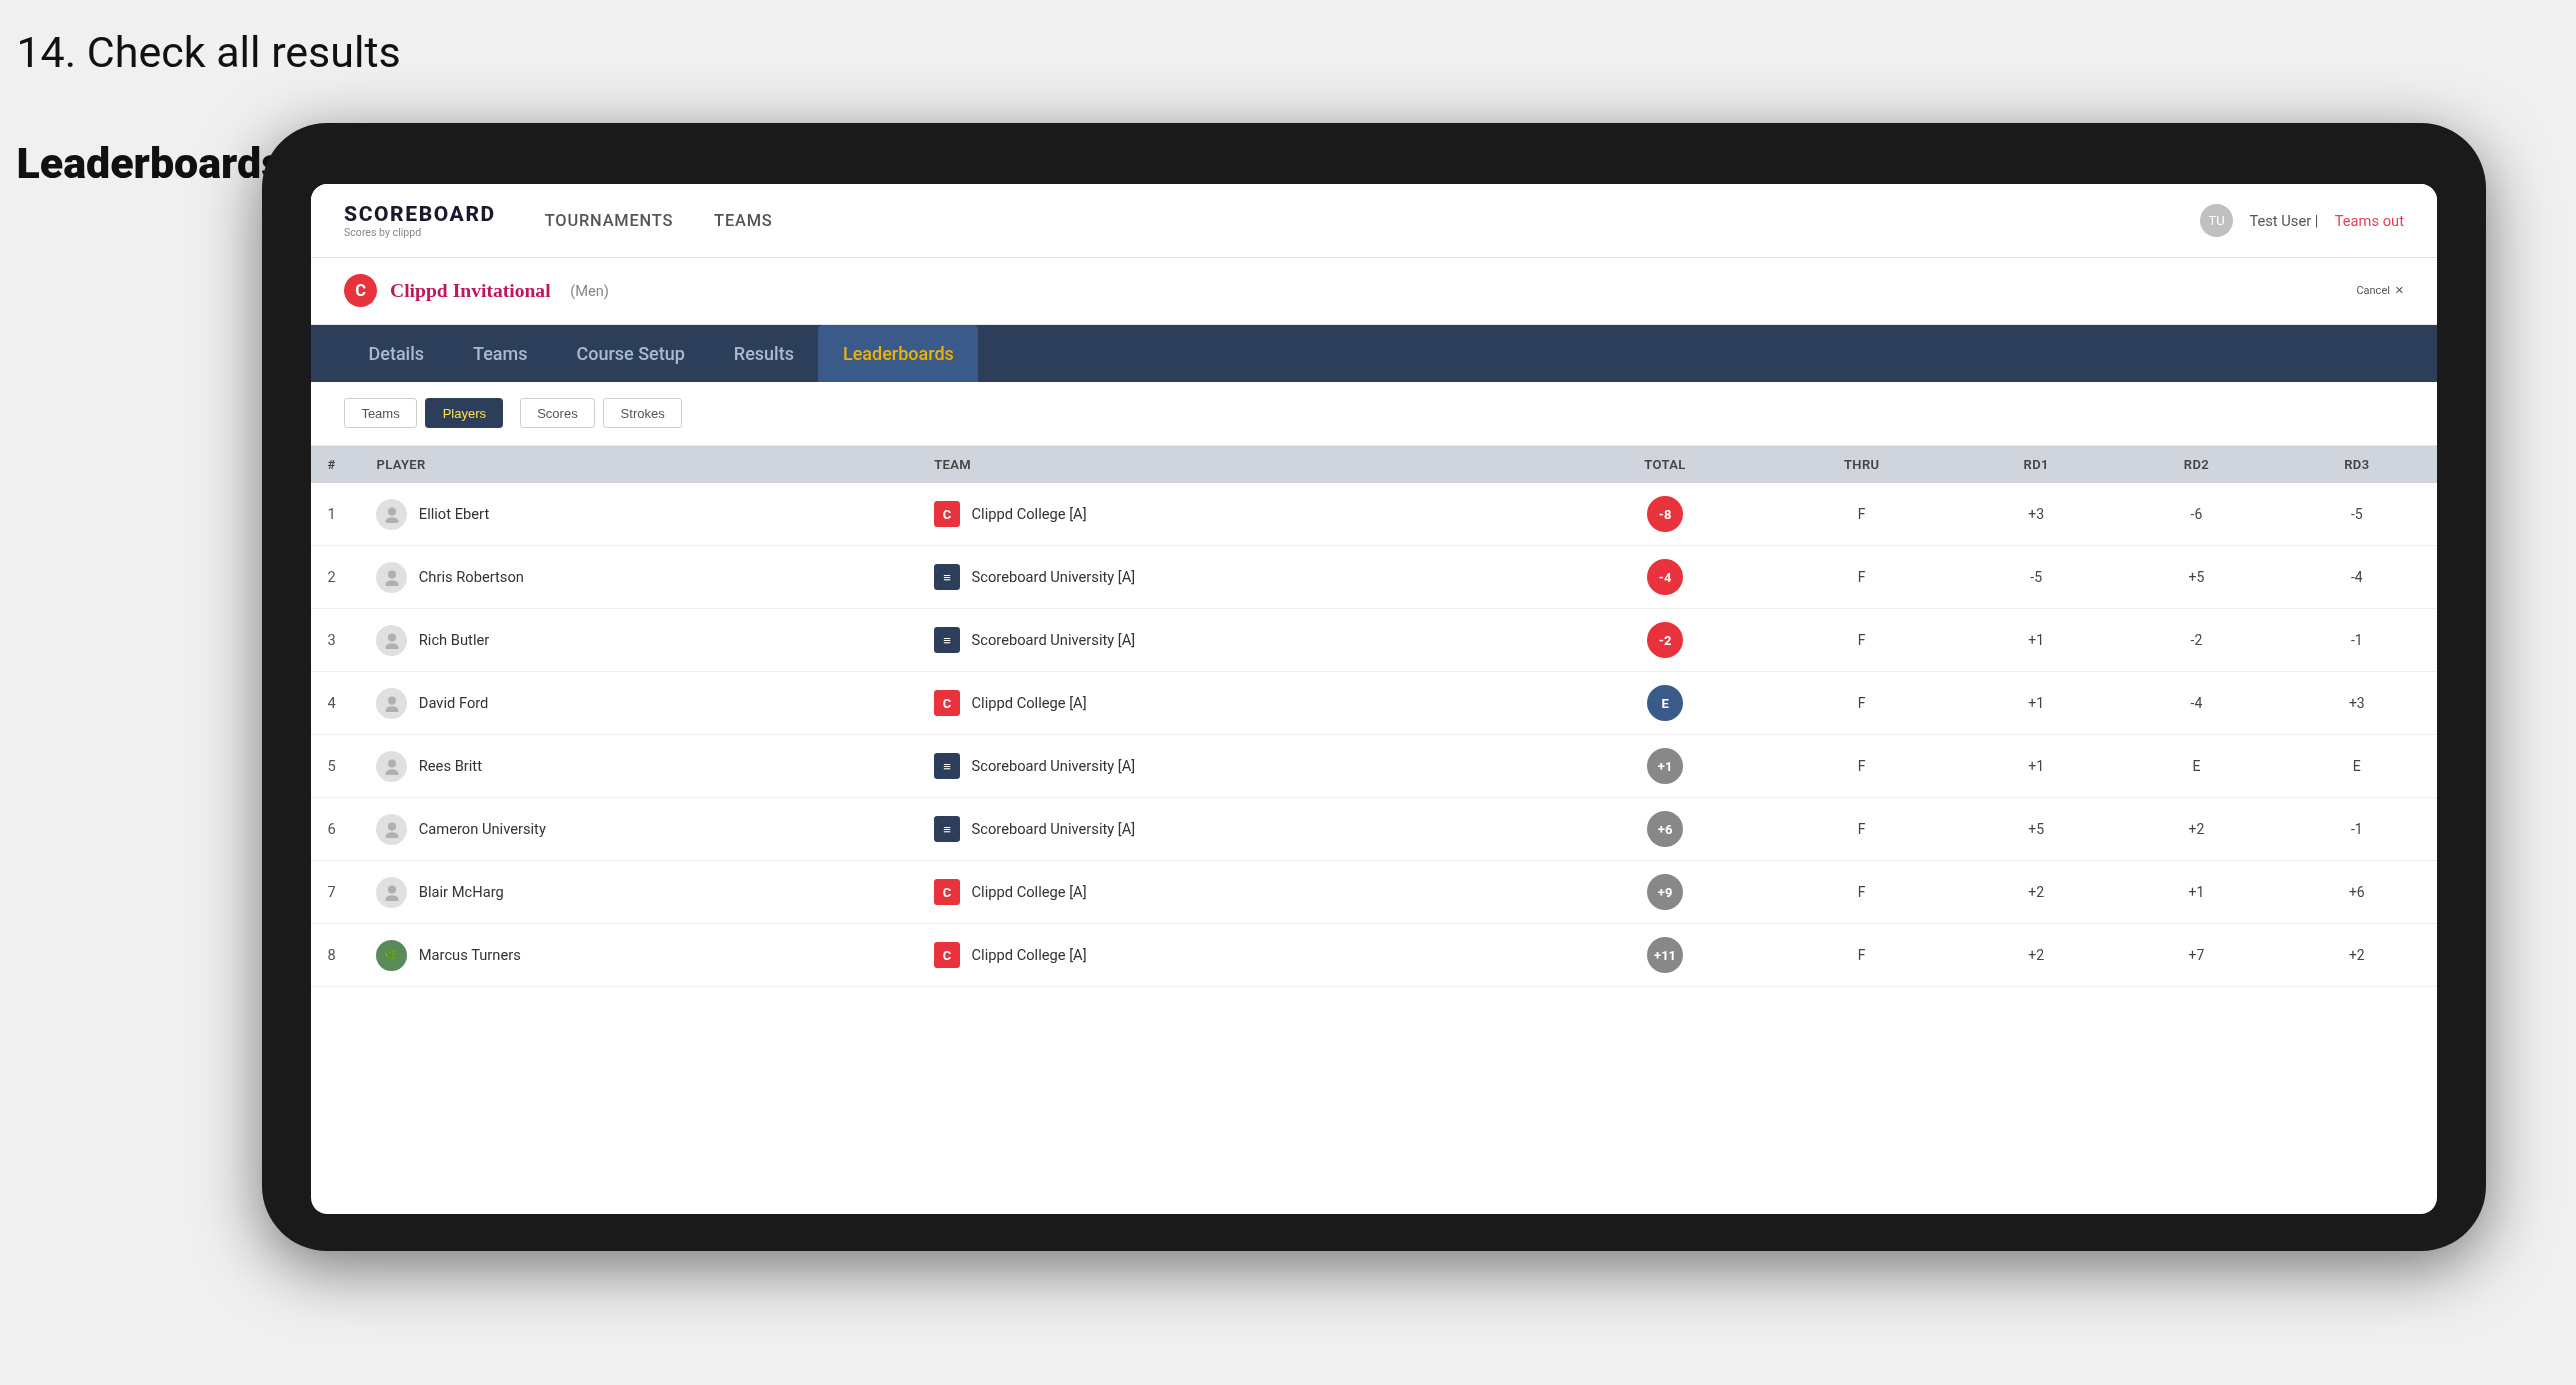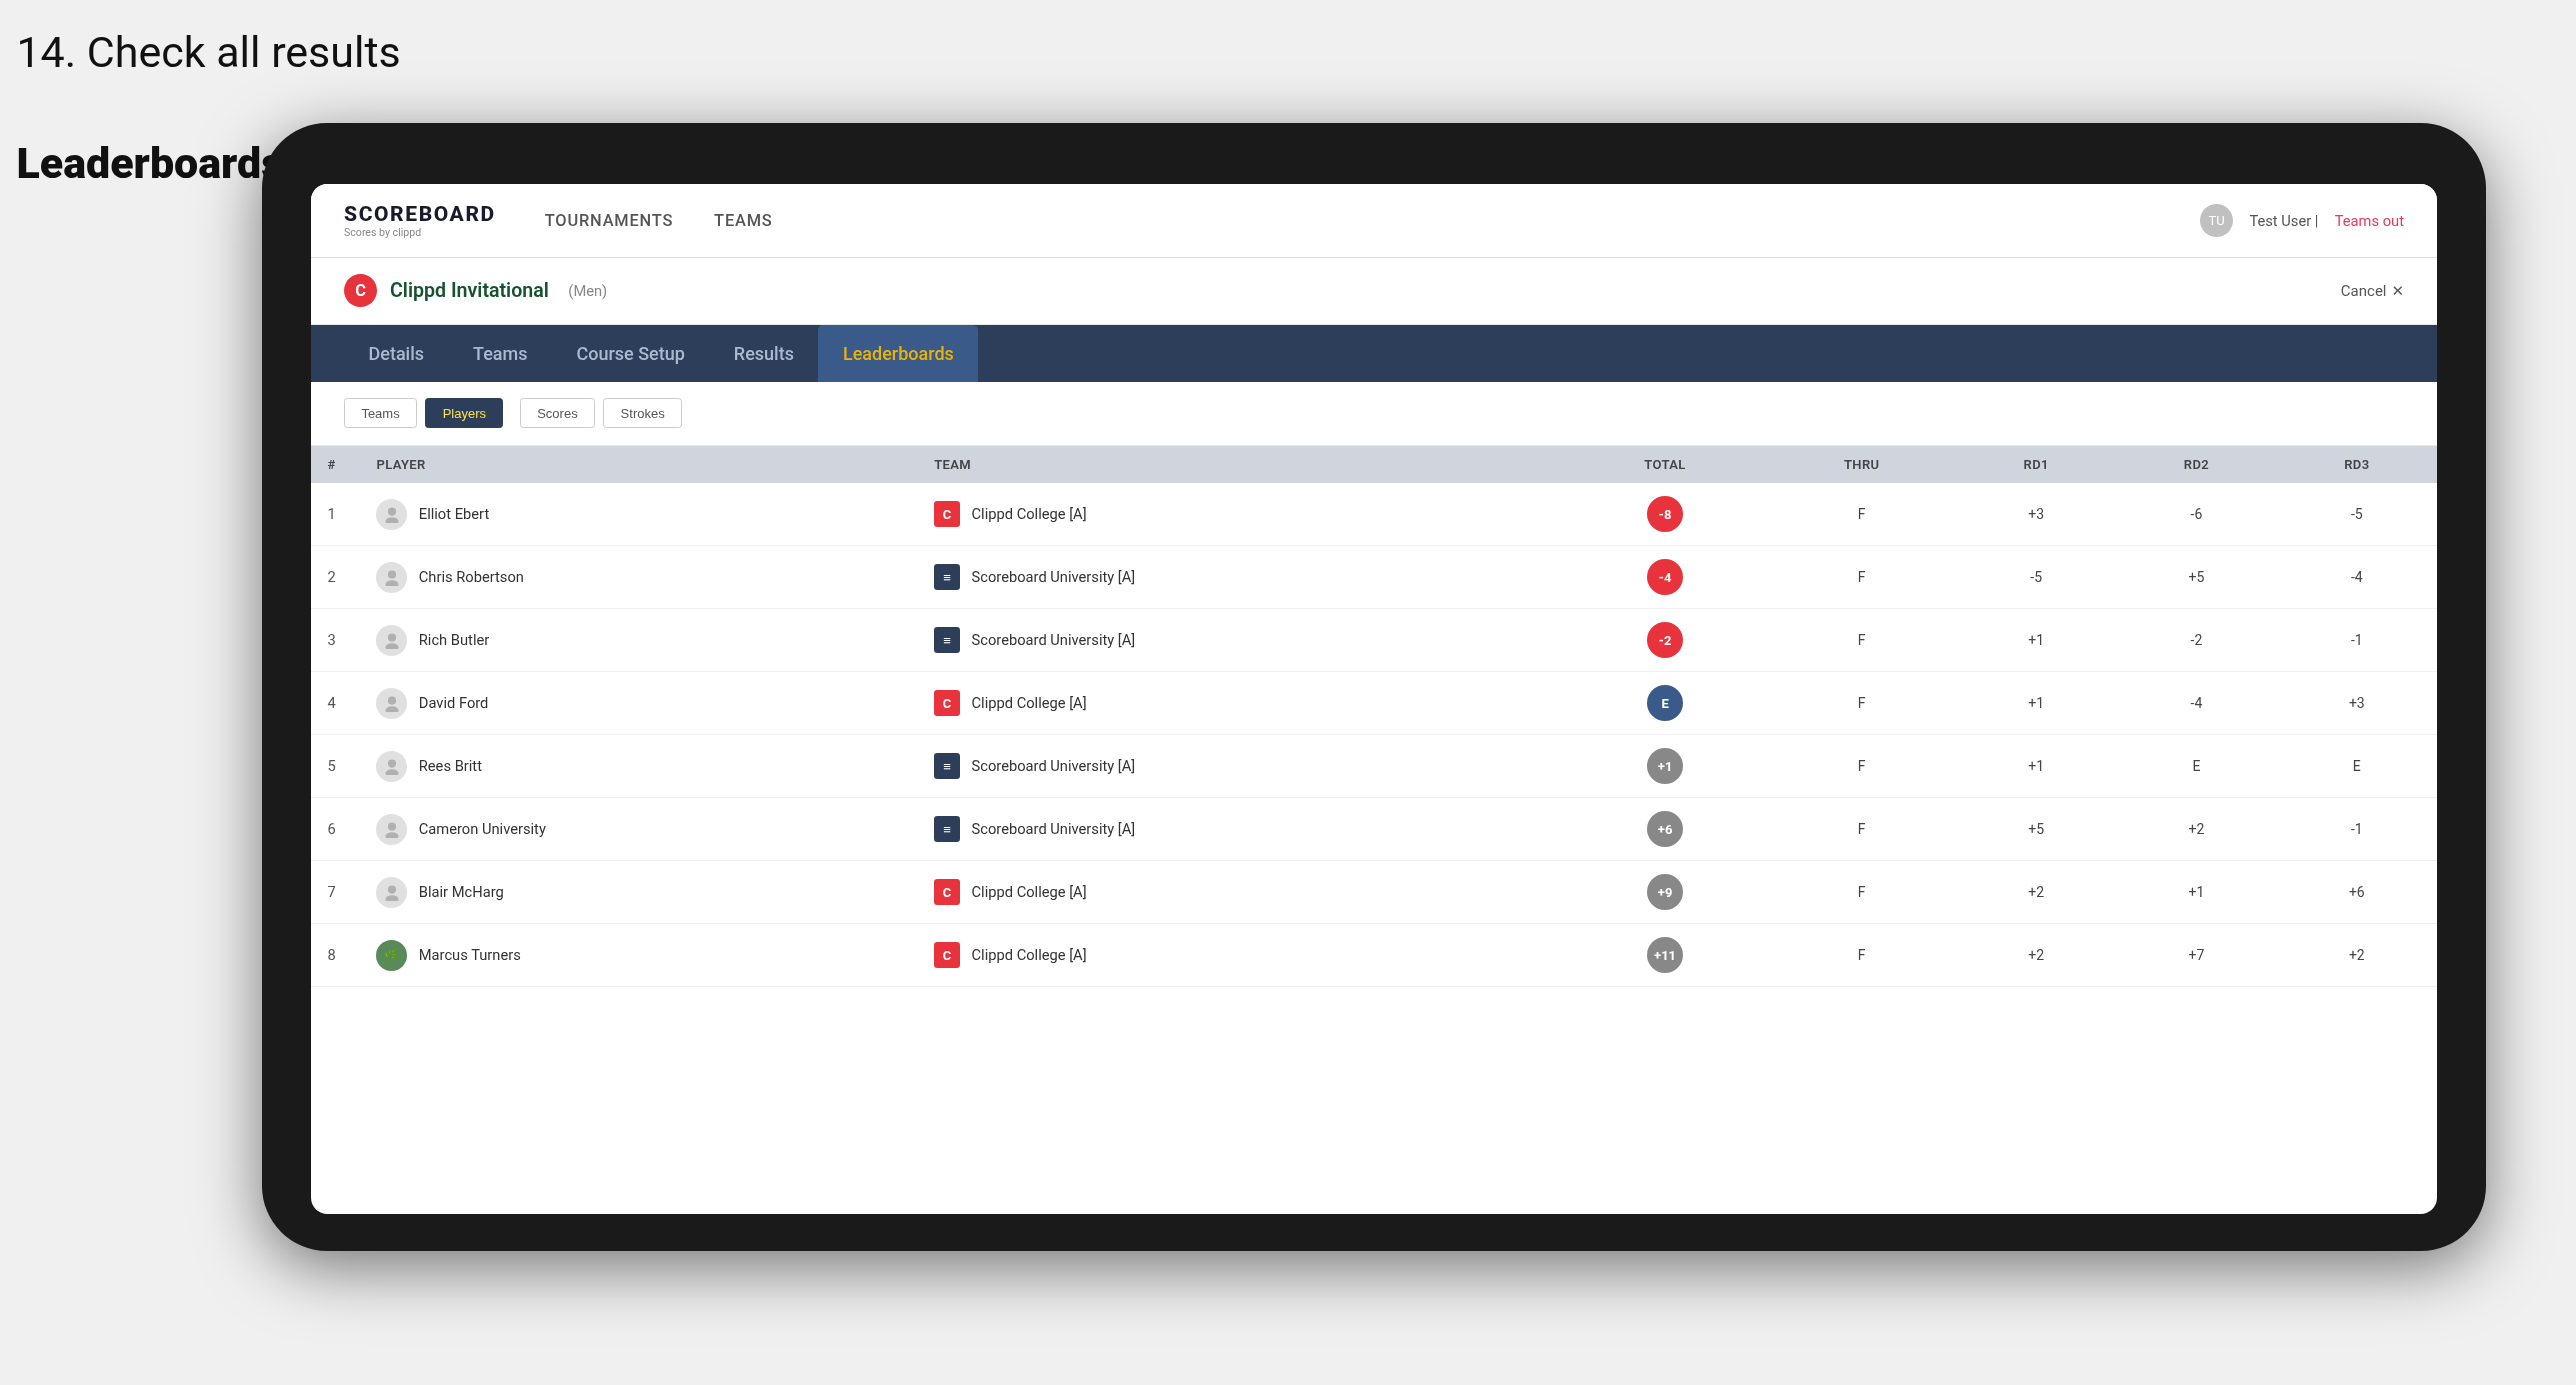--- a/index.html
+++ b/index.html
@@ -144,29 +144,30 @@
       display: flex;
       align-items: center;
       justify-content: center;
       color: #fff;
       font-weight: 700;
       font-size: 16.4px;
     }
     .t-name {
       font-size: 19.6px;
       font-weight: 600;
-      color: #14532d;
+      color: #be185d;
+      font-family: Liberation Serif, serif;
     }
     .t-type {
       font-size: 14.7px;
       color: #888;
       margin-left: 6.5px;
     }
     .cancel-btn {
-      font-size: 15px;
+      font-size: 11px;
       color: #555;
       cursor: pointer;
       display: flex;
       align-items: center;
       gap: 4.9px;
     }
 
     
     .sub-nav {
       background: #2c3e5a;

